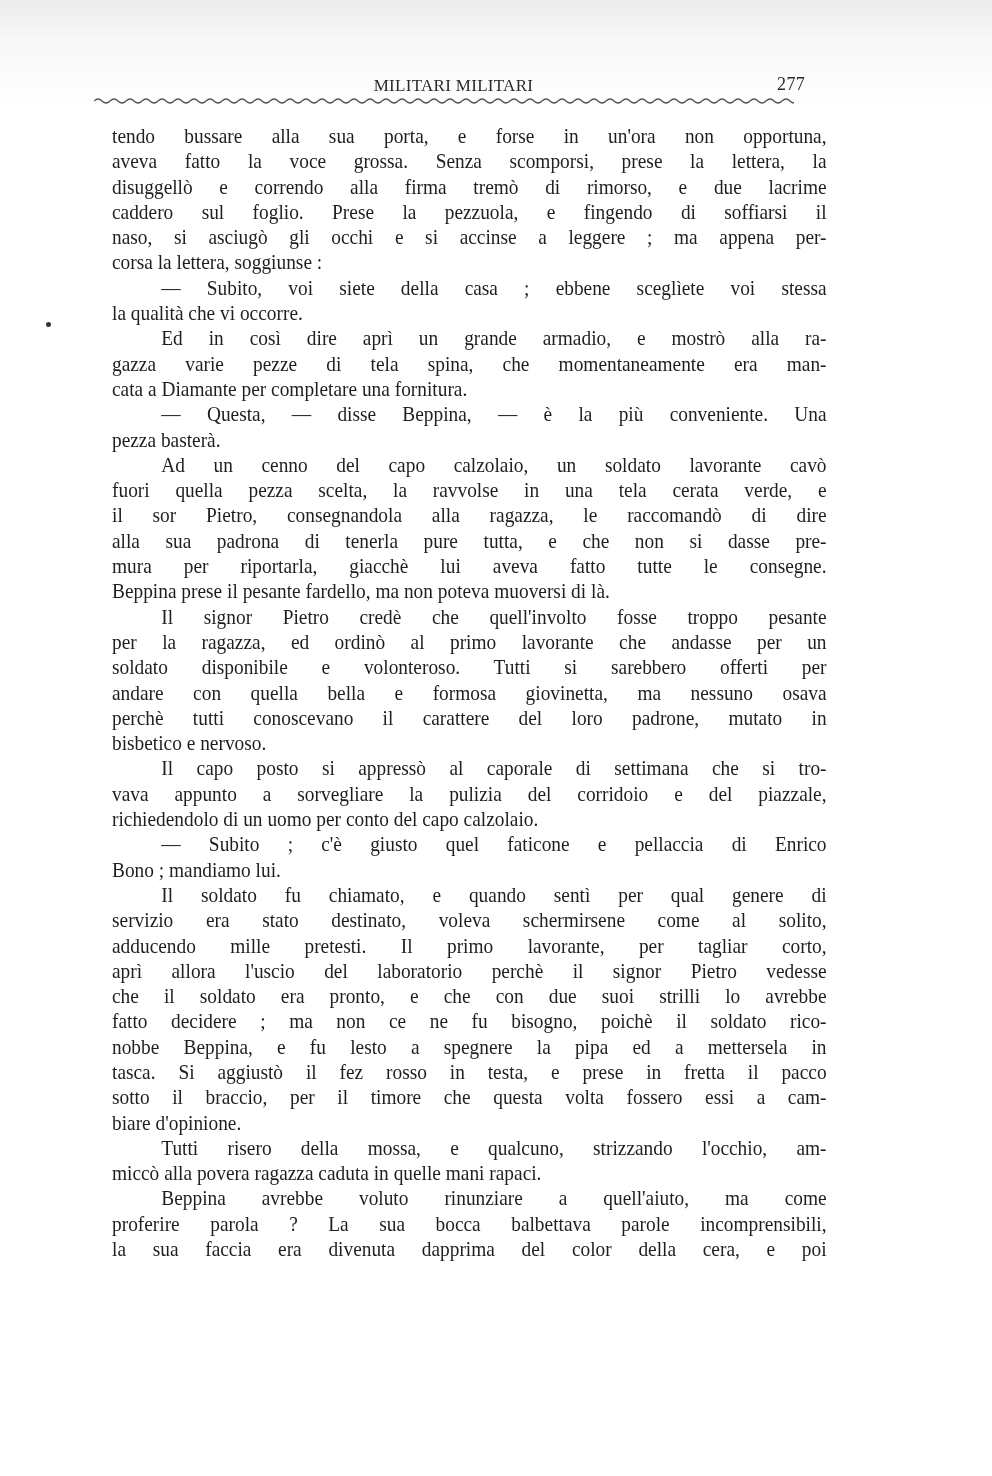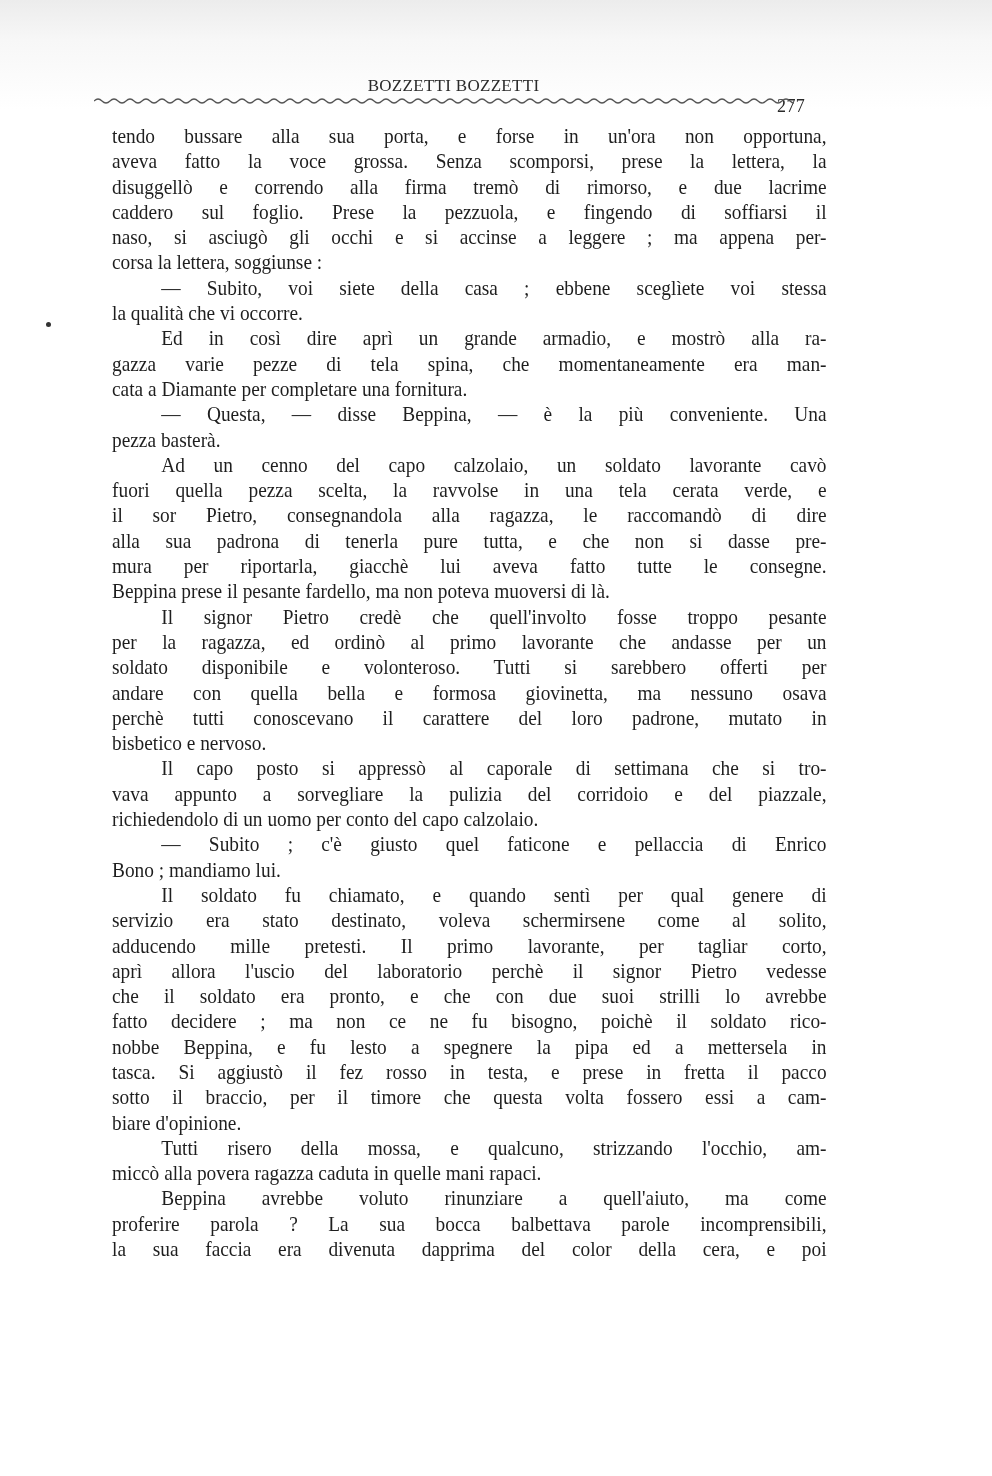--- a/index.html
+++ b/index.html
@@ -37,21 +37,20 @@
       left: 0;
       width: 715px;
       text-align: center;
       top: 2px;
     }
     .page-number {
       position: absolute;
       right: 6px;
       top: 0px;
       font-size: 18px;
-      margin-top: 22px;
     }
     .wavy-rule {
       position: absolute;
       top: 95px;
       left: -2px;
       width: 700px;
       height: 12px;
     }
     .body-text {
       position: absolute;
@@ -84,21 +83,21 @@
       height: 5px;
       border-radius: 50%;
       background: #333;
     }
   </style>
 </head>
 <body>
 
 <div class="page">
   <div class="running-head">
-    <span class="running-title">BOZZETTI BOZZETTI</span>
+    <span class="running-title">MILITARI MILITARI</span>
     <span class="page-number">277</span>
   </div>
 
   <svg class="wavy-rule" viewBox="0 0 700 12" preserveAspectRatio="none">
     <path d="M0 6 q 4 -4 8 0 t 8 0 t 8 0 t 8 0 t 8 0 t 8 0 t 8 0 t 8 0 t 8 0 t 8 0 t 8 0 t 8 0 t 8 0 t 8 0 t 8 0 t 8 0 t 8 0 t 8 0 t 8 0 t 8 0 t 8 0 t 8 0 t 8 0 t 8 0 t 8 0 t 8 0 t 8 0 t 8 0 t 8 0 t 8 0 t 8 0 t 8 0 t 8 0 t 8 0 t 8 0 t 8 0 t 8 0 t 8 0 t 8 0 t 8 0 t 8 0 t 8 0 t 8 0 t 8 0 t 8 0 t 8 0 t 8 0 t 8 0 t 8 0 t 8 0 t 8 0 t 8 0 t 8 0 t 8 0 t 8 0 t 8 0 t 8 0 t 8 0 t 8 0 t 8 0 t 8 0 t 8 0 t 8 0 t 8 0 t 8 0 t 8 0 t 8 0 t 8 0 t 8 0 t 8 0 t 8 0 t 8 0 t 8 0 t 8 0 t 8 0 t 8 0 t 8 0 t 8 0 t 8 0 t 8 0 t 8 0 t 8 0 t 8 0 t 8 0 t 8 0 t 8 0 t 8 0 t 8 0 t 8 0 t 8 0" fill="none" stroke="#555" stroke-width="1.2"></path>
   </svg>
 
   <div class="body-text" id="body-text">
       <span class="line">tendo bussare alla sua porta, e forse in un'ora non opportuna,</span>
       <span class="line">aveva fatto la voce grossa. Senza scomporsi, prese la lettera, la</span>

